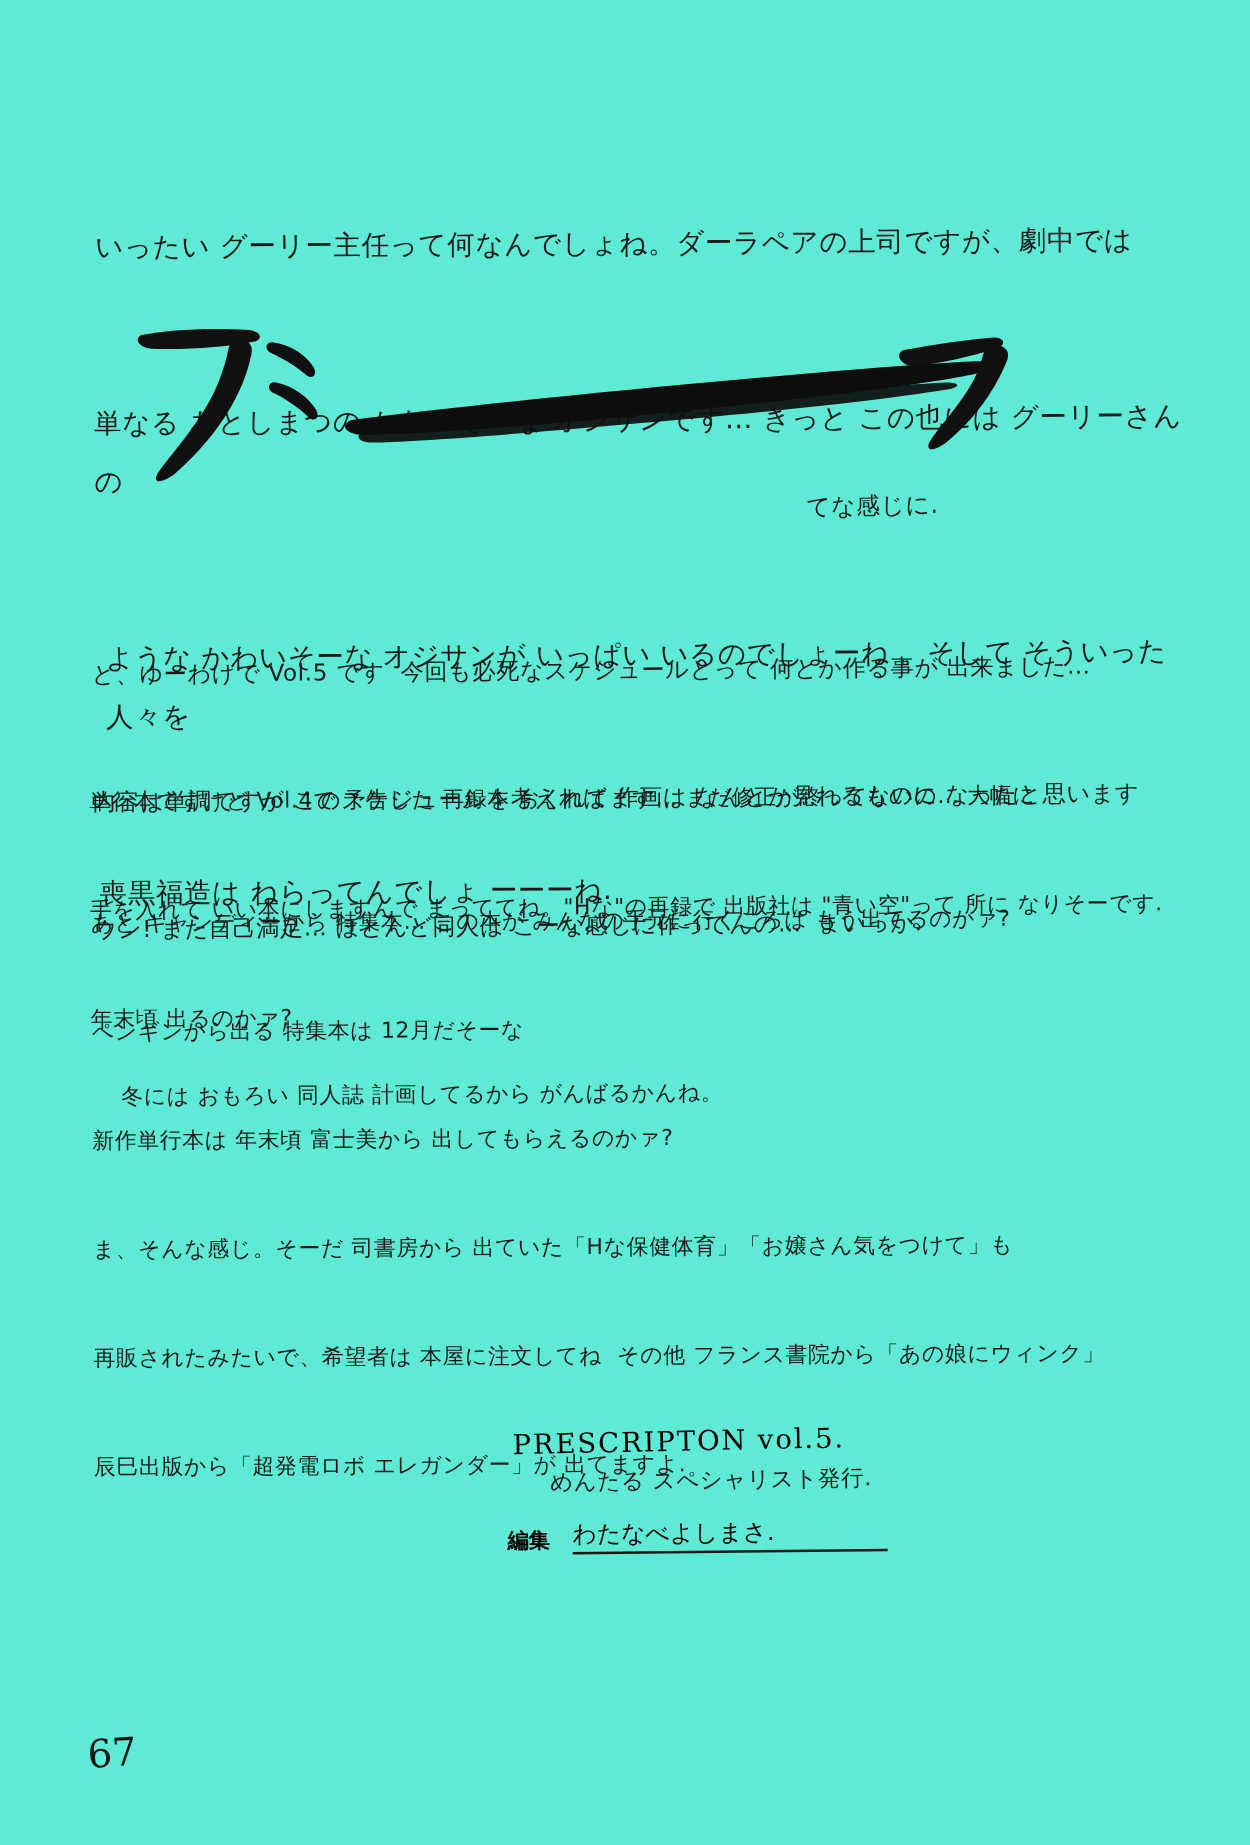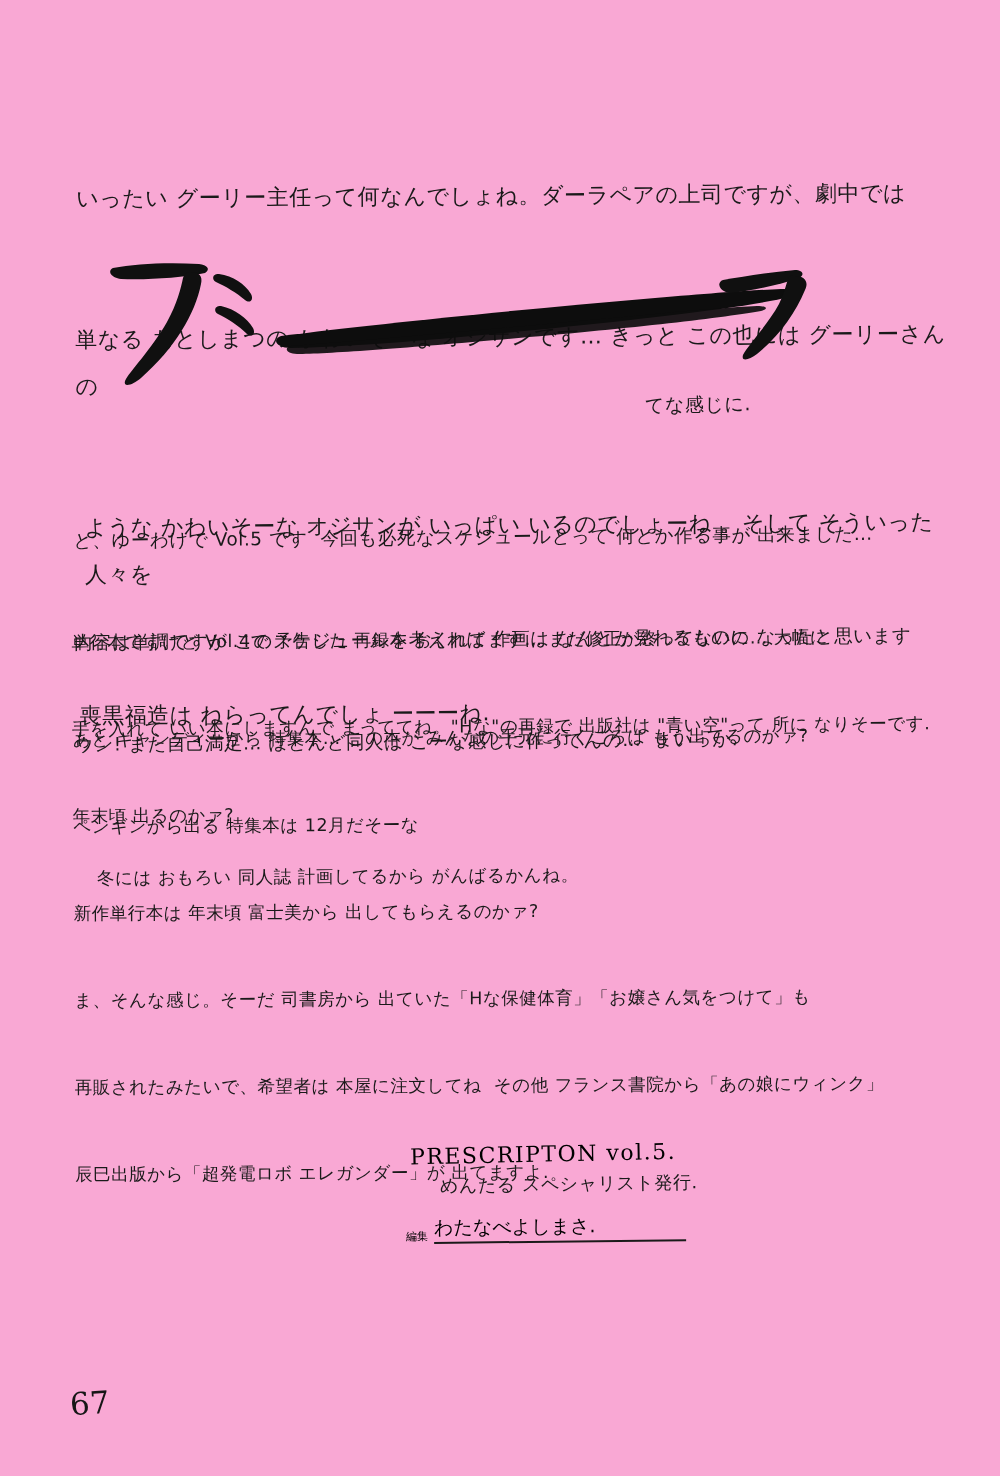--- a/index.html
+++ b/index.html
@@ -7,21 +7,21 @@
     padding: 0;
     background: #ffffff;
   }
   body {
     font-family: "DejaVu Sans", sans-serif;
   }
   #page {
     position: relative;
     width: 1000px;
     height: 1476px;
-    background: #f9a8d4;
+    background: #5eead4;
     overflow: hidden;
   }
 
   
   .hand {
     position: absolute;
     color: #1a1a1a;
     font-family: "DejaVu Sans", sans-serif;
     white-space: pre-wrap;
     letter-spacing: 0.5px;
@@ -121,22 +121,23 @@
     transform: rotate(-0.8deg);
   }
   .colo-editor-row {
     display: flex;
     align-items: flex-end;
     margin-top: 18px;
     margin-left: -2px;
     transform: rotate(-0.6deg);
   }
   .colo-editor-label {
-    font-size: 11px;
-    margin-right: 6px;
+    font-size: 17px;
+    margin-right: 18px;
+    font-weight: bold;
   }
   .colo-editor-name {
     font-size: 19px;
     border-bottom: 2px solid #1a1a1a;
     padding-bottom: 1px;
     padding-right: 90px;
   }
 
   
   #page-number {

